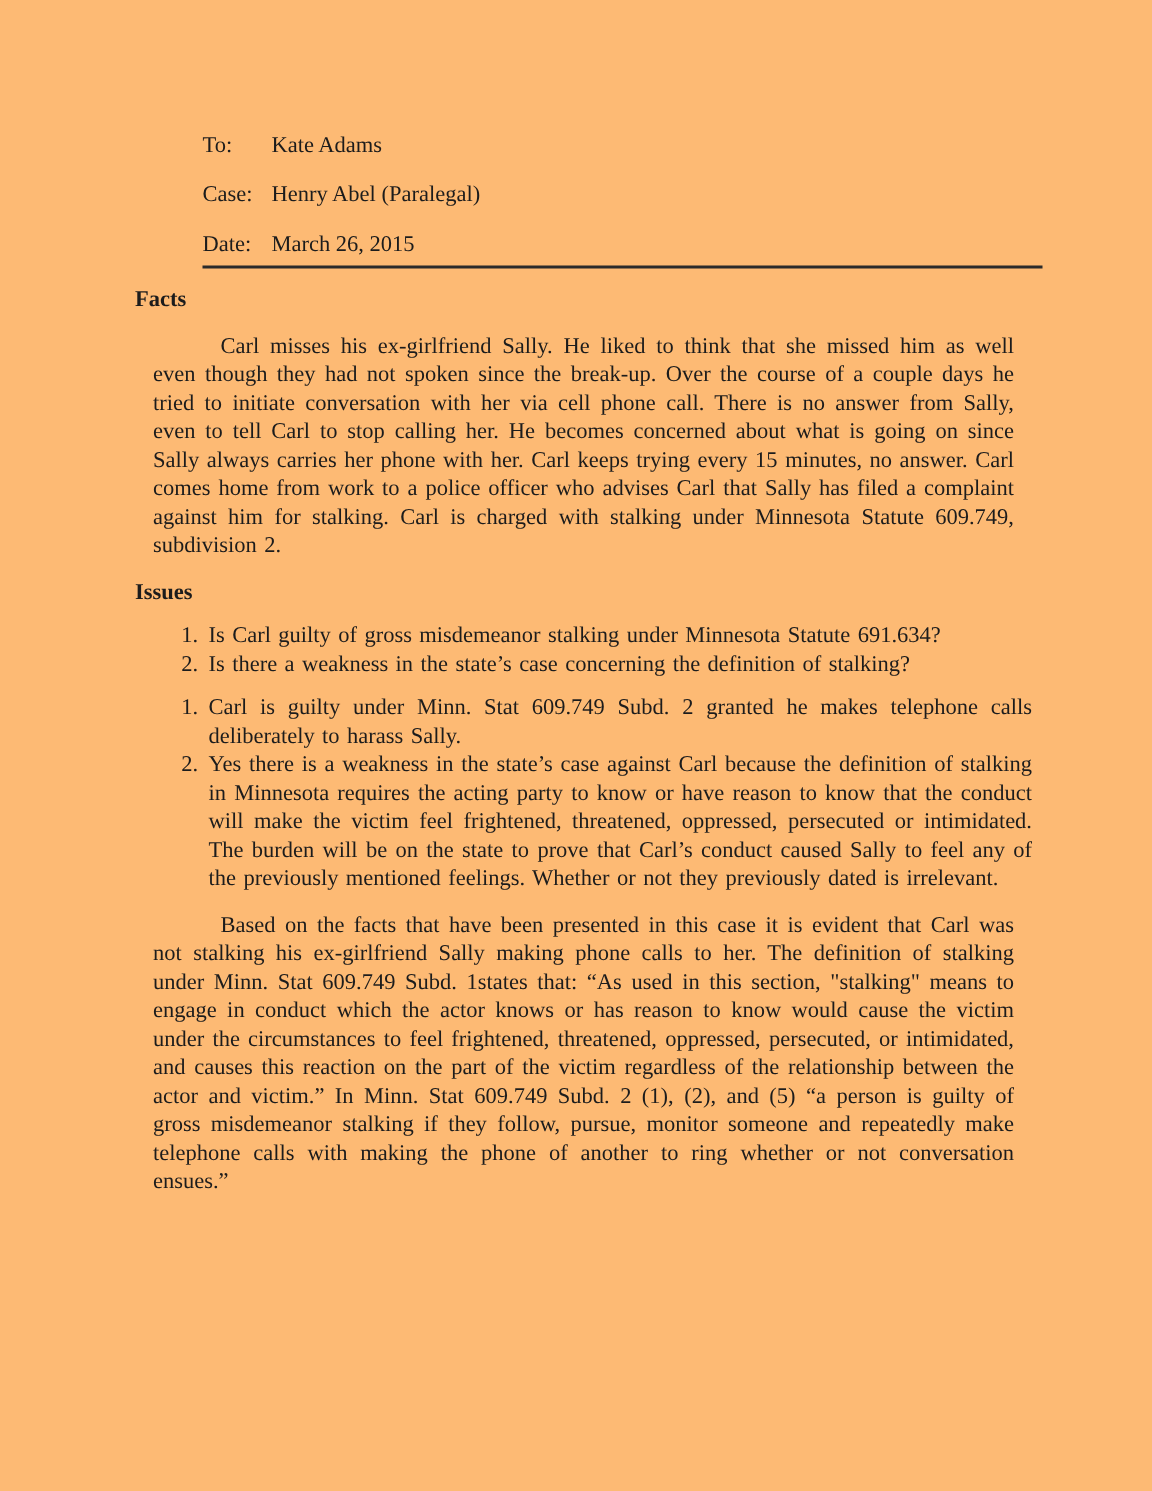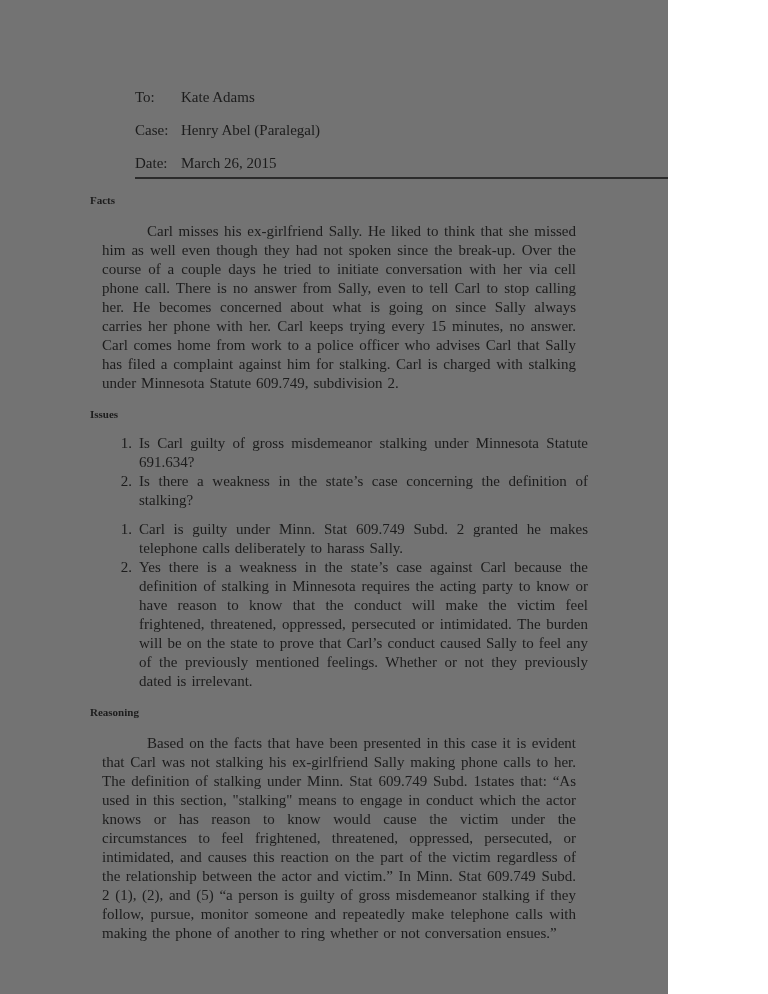--- a/index.html
+++ b/index.html
@@ -2,23 +2,23 @@
 <html><head>
 <meta charset="utf-8">
 <style>
   html, body {
     margin: 0;
     padding: 0;
     background: #ffffff;
   }
   .page {
     position: relative;
-    width: 668px;
+    width: 768px;
     height: 994px;
-    background: #737373;
+    background: #fdba74;
     box-sizing: border-box;
     padding: 88px 80px 0 90px;
     font-family: "Liberation Serif", "DejaVu Serif", serif;
     font-size: 15px;
     line-height: 19px;
     color: #1c1c1c;
     overflow: hidden;
   }
   .memo-header {
     margin-left: 45px;
@@ -34,21 +34,21 @@
     margin-bottom: 0;
     justify-content: flex-end;
   }
   .hlabel {
     flex: 0 0 46px;
   }
   .hvalue {
     flex: 1 1 auto;
   }
   h2.sec-heading {
-    font-size: 11px;
+    font-size: 15px;
     line-height: 19px;
     font-weight: bold;
     margin: 12px 0 10px 0;
   }
   p.body {
     margin: 12px;
     text-align: justify;
     word-spacing: 0.08em;
   }
   p.indent {
@@ -94,16 +94,15 @@
   <ol class="num-list">
     <li>Is Carl guilty of gross misdemeanor stalking under Minnesota Statute 691.634?</li>
     <li>Is there a weakness in the state’s case concerning the definition of stalking?</li>
   </ol>
 
   <ol class="num-list">
     <li>Carl is guilty under Minn. Stat 609.749 Subd. 2 granted he makes telephone calls deliberately to harass Sally.</li>
     <li>Yes there is a weakness in the state’s case against Carl because the definition of stalking in Minnesota requires the acting party to know or have reason to know that the conduct will make the victim feel frightened, threatened, oppressed, persecuted or intimidated. The burden will be on the state to prove that Carl’s conduct caused Sally to feel any of the previously mentioned feelings. Whether or not they previously dated is irrelevant.</li>
   </ol>
 
-  <h2 class="sec-heading">Reasoning</h2>
   <p class="body indent">Based on the facts that have been presented in this case it is evident that Carl was not stalking his ex-girlfriend Sally making phone calls to her. The definition of stalking under Minn. Stat 609.749 Subd. 1states that: “As used in this section, "stalking" means to engage in conduct which the actor knows or has reason to know would cause the victim under the circumstances to feel frightened, threatened, oppressed, persecuted, or intimidated, and causes this reaction on the part of the victim regardless of the relationship between the actor and victim.”  In Minn. Stat 609.749 Subd. 2 (1), (2), and (5) “a person is guilty of gross misdemeanor stalking if they follow, pursue, monitor someone and repeatedly make telephone calls with making the phone of another to ring whether or not conversation ensues.”</p>
 
 </div>
 
 </body></html>

